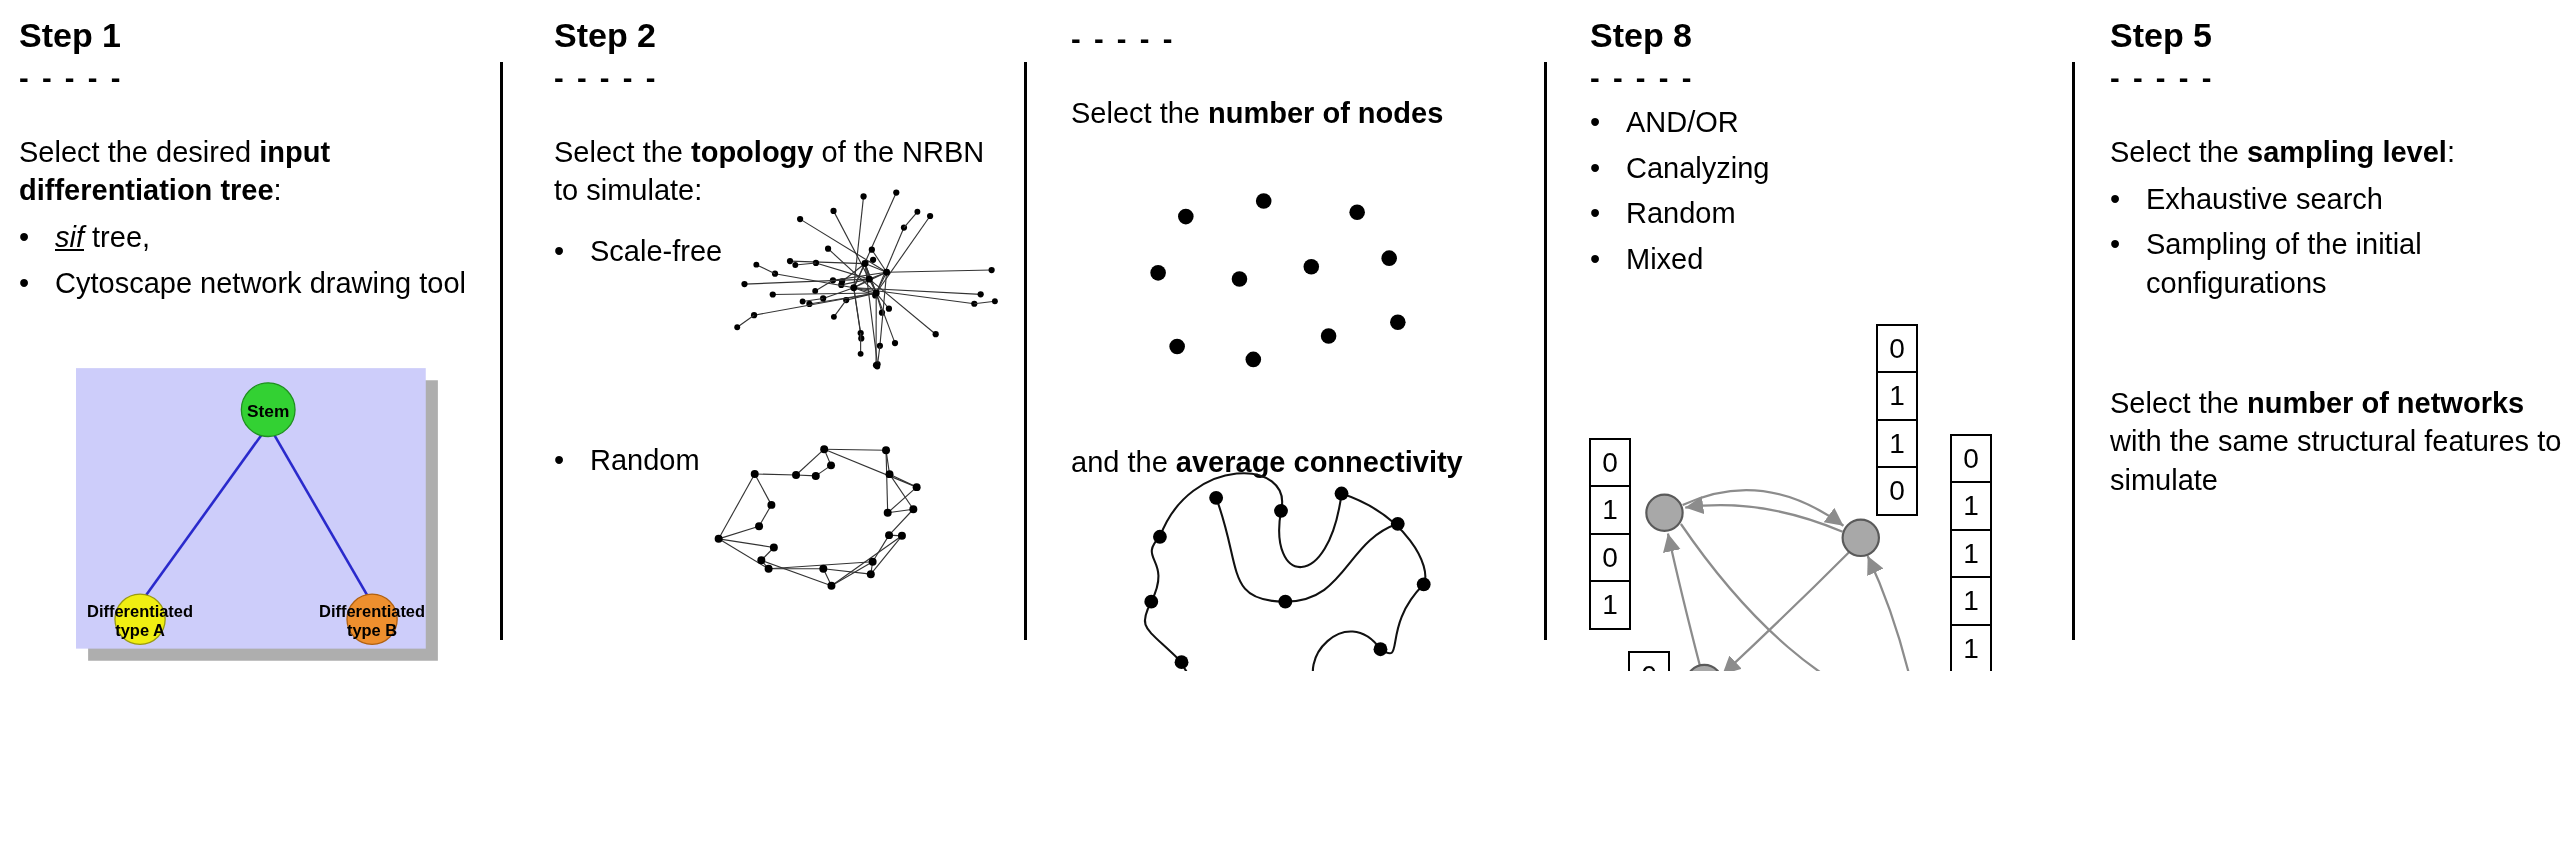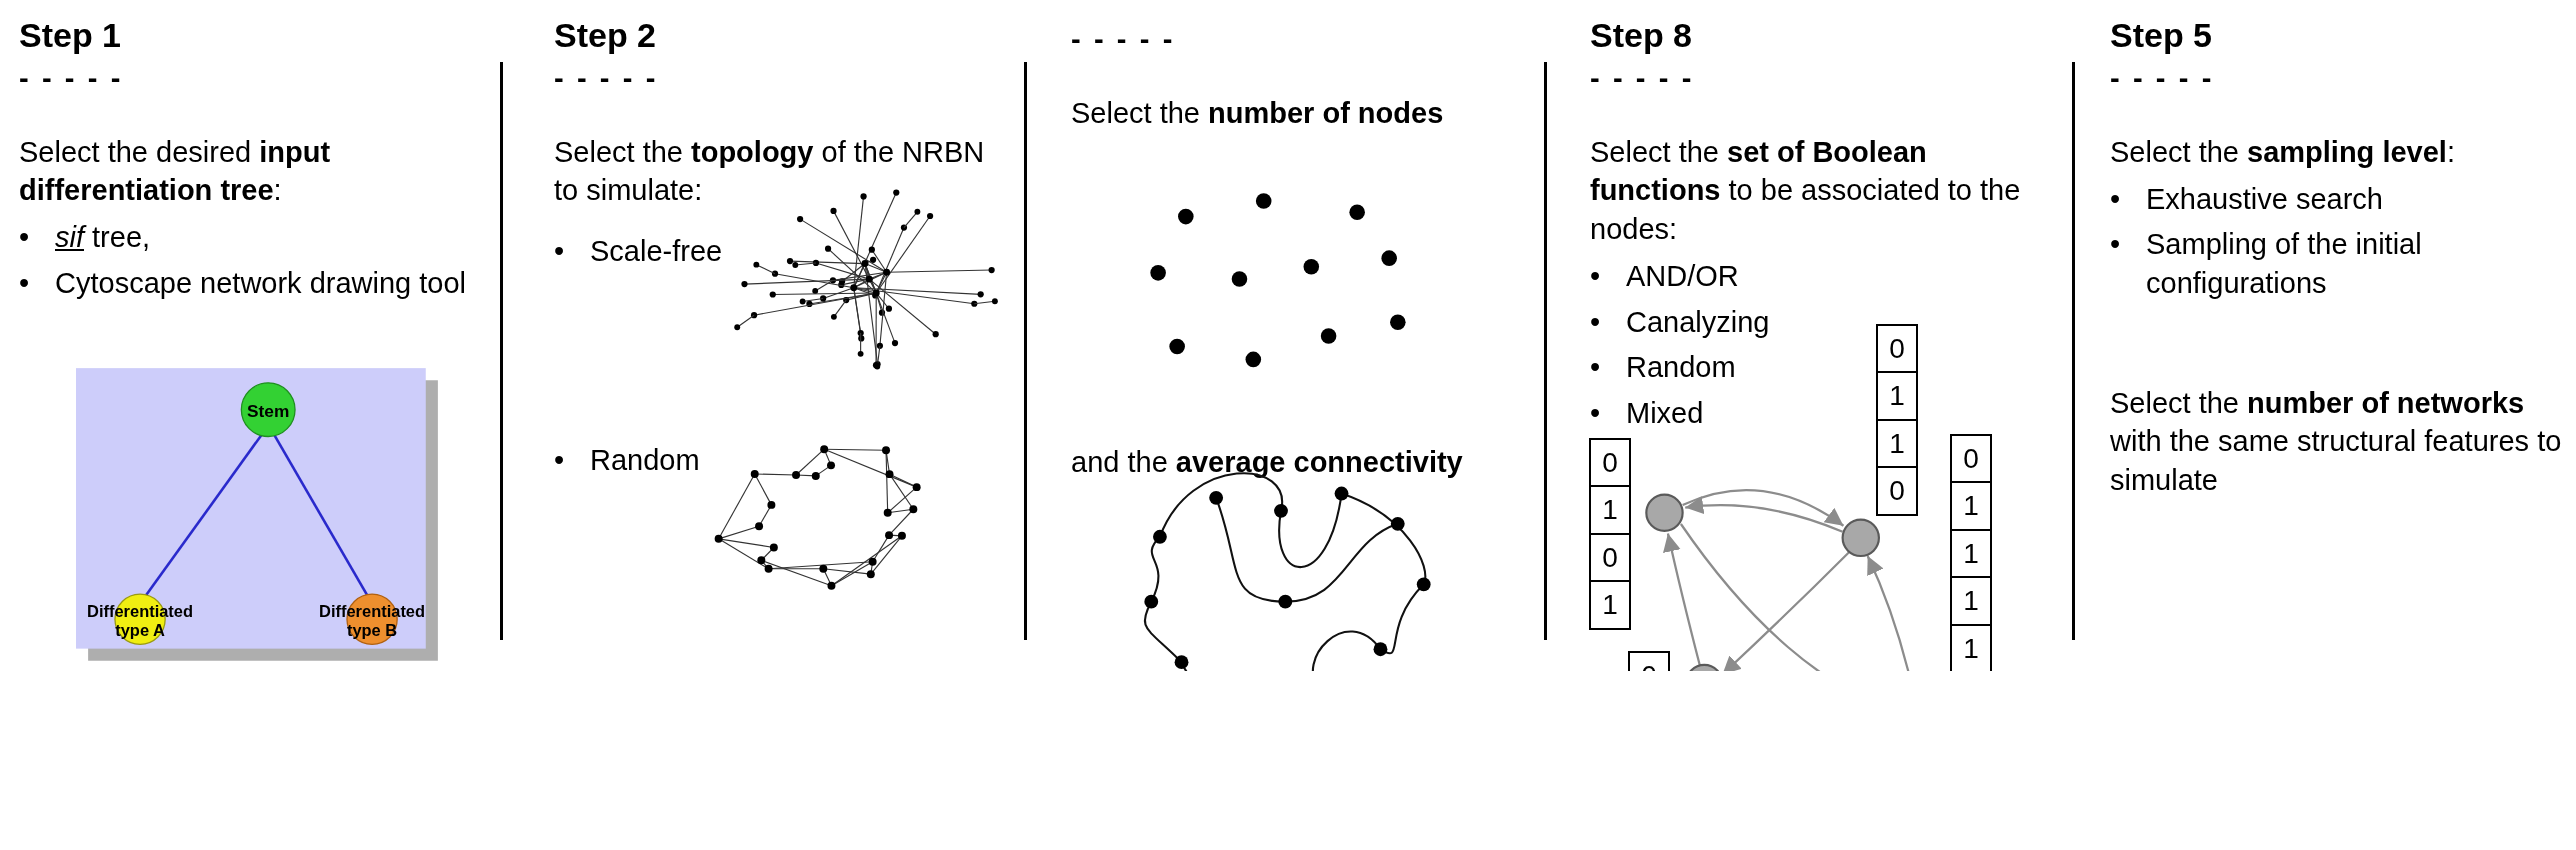--- a/index.html
+++ b/index.html
@@ -315,21 +315,20 @@
       <circle cx="150" cy="270" r="8"></circle>
         <circle cx="70" cy="230" r="8"></circle>
       <circle cx="35" cy="160" r="8"></circle>
         <circle cx="190" cy="160" r="8"></circle>
     </g>
   </svg>
 
   <div class="col col-4">
     <div class="step-title">Step 8</div>
     <div class="dashes">- - - - -</div>
-    <p class="intro"><span>Select the </span><b>set of Boolean functions</b><span> to be associated to the nodes:</span></p>
     <div class="blist">
       <div class="bullet">
         <span class="bdot">•</span>
         <span class="btext">AND/OR</span>
       </div>
       <div class="bullet">
         <span class="bdot">•</span>
         <span class="btext">Canalyzing</span>
       </div>
       <div class="bullet">

